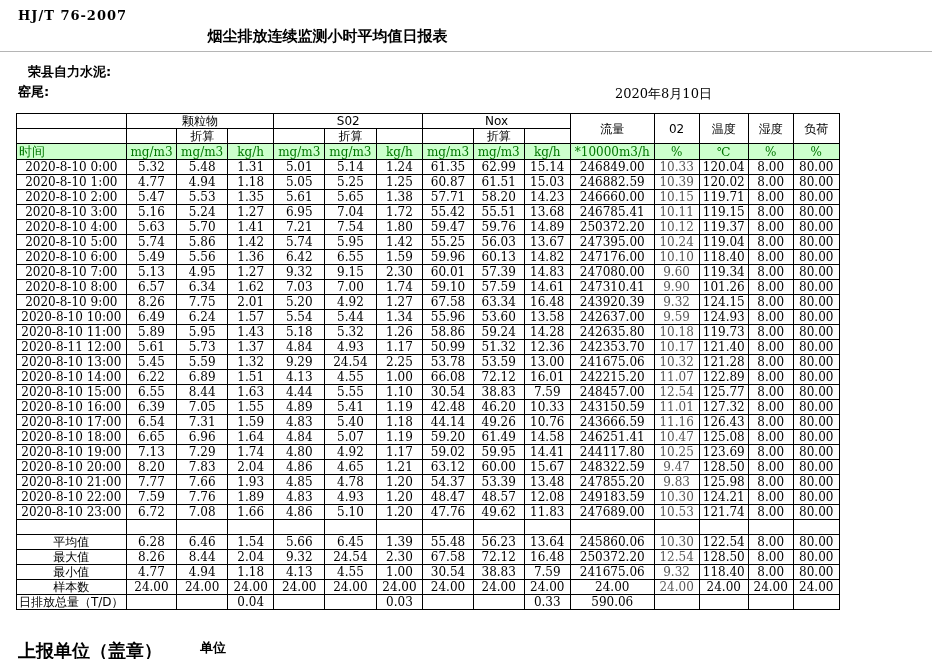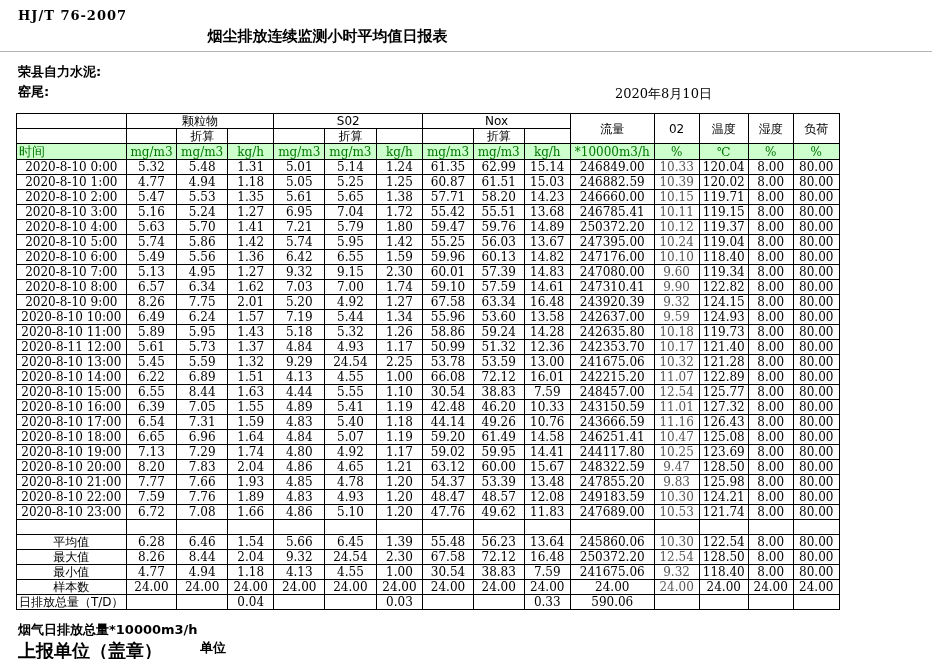--- a/index.html
+++ b/index.html
@@ -9,21 +9,21 @@
   }
   .std-code {
     position:absolute; left:18px; top:8px;
     font-family:"DejaVu Serif", serif; font-weight:bold; font-size:13px; letter-spacing:1px;
   }
   .doc-title {
     position:absolute; left:0; top:27px; width:655px; text-align:center;
     font-weight:bold; font-size:15px;font-family:Liberation Mono, monospace;
   }
   .top-rule { position:absolute; left:0; top:51px; width:932px; height:0; border-top:1px solid #b5b5b5; }
-  .company { position:absolute; left:18px; top:63px; font-weight:bold; font-size:13px;text-align:center; }
+  .company { position:absolute; left:28px; top:63px; font-weight:bold; font-size:13px;text-align:center; }
   .station { position:absolute; left:18px; top:83px; font-weight:bold; font-size:13px; }
   .date { position:absolute; left:615px; top:85px; font-size:13px; font-family:"DejaVu Serif", serif; }
 
   table.report {
     position:absolute; left:16px; top:113px;
     border-collapse:collapse; table-layout:fixed;
   }
   table.report td {
     border:1px solid #000; padding:0 2px; height:14px; line-height:14px;
     font-size:12px; text-align:center; white-space:nowrap; overflow:hidden;
@@ -185,21 +185,21 @@
           <td class="">119.15</td>
           <td class="">8.00</td>
           <td class="">80.00</td>
         </tr>
         <tr>
           <td class="c-time">2020-8-10 4:00</td>
           <td class="">5.63</td>
           <td class="">5.70</td>
           <td class="">1.41</td>
           <td class="">7.21</td>
-          <td class="">5.79</td>
+          <td class="">7.54</td>
           <td class="">1.80</td>
           <td class="">59.47</td>
           <td class="">59.76</td>
           <td class="">14.89</td>
           <td class="c-flow">250372.20</td>
           <td class="c-o2">10.12</td>
           <td class="">119.37</td>
           <td class="">8.00</td>
           <td class="">80.00</td>
         </tr>
@@ -260,21 +260,21 @@
           <td class="">6.34</td>
           <td class="">1.62</td>
           <td class="">7.03</td>
           <td class="">7.00</td>
           <td class="">1.74</td>
           <td class="">59.10</td>
           <td class="">57.59</td>
           <td class="">14.61</td>
           <td class="c-flow">247310.41</td>
           <td class="c-o2">9.90</td>
-          <td class="">122.82</td>
+          <td class="">101.26</td>
           <td class="">8.00</td>
           <td class="">80.00</td>
         </tr>
         <tr>
           <td class="c-time">2020-8-10 9:00</td>
           <td class="">8.26</td>
           <td class="">7.75</td>
           <td class="">2.01</td>
           <td class="">5.20</td>
           <td class="">4.92</td>
@@ -286,21 +286,21 @@
           <td class="c-o2">9.32</td>
           <td class="">124.15</td>
           <td class="">8.00</td>
           <td class="">80.00</td>
         </tr>
         <tr>
           <td class="c-time">2020-8-10 10:00</td>
           <td class="">6.49</td>
           <td class="">6.24</td>
           <td class="">1.57</td>
-          <td class="">7.19</td>
+          <td class="">5.54</td>
           <td class="">5.44</td>
           <td class="">1.34</td>
           <td class="">55.96</td>
           <td class="">53.60</td>
           <td class="">13.58</td>
           <td class="c-flow">242637.00</td>
           <td class="c-o2">9.59</td>
           <td class="">124.93</td>
           <td class="">8.00</td>
           <td class="">80.00</td>
@@ -624,17 +624,16 @@
           <td class="">0.33</td>
           <td class="c-flow">590.06</td>
           <td class="c-o2"></td>
           <td class=""></td>
           <td class=""></td>
           <td class=""></td>
         </tr>
       </tbody>
   </table>
 
-  <div class="total-note">烟气日排放总量*10000m3/h</div>
   <div class="report-unit">上报单位（盖章）</div>
   <div class="unit-label">单位</div>
 
 </div>
 
 </body></html>

